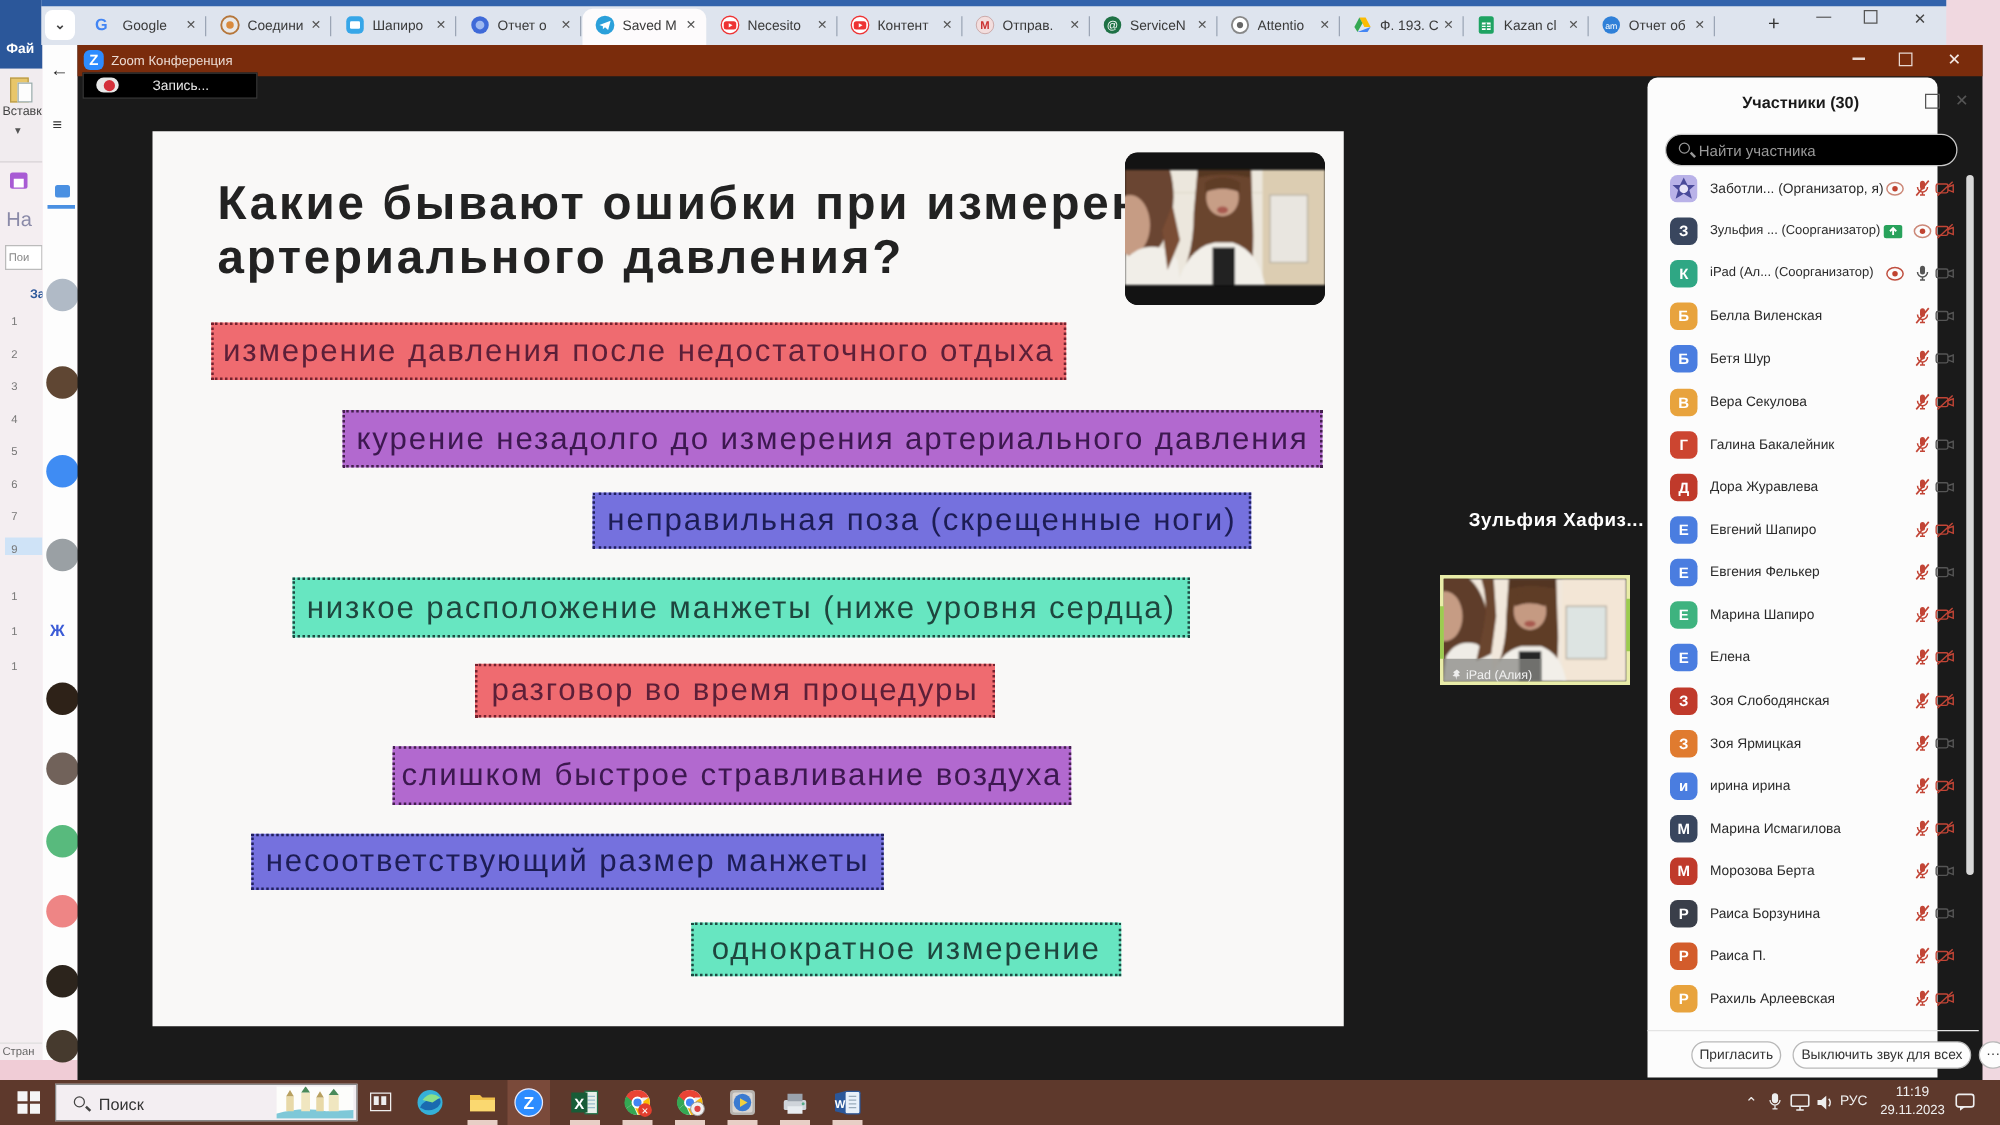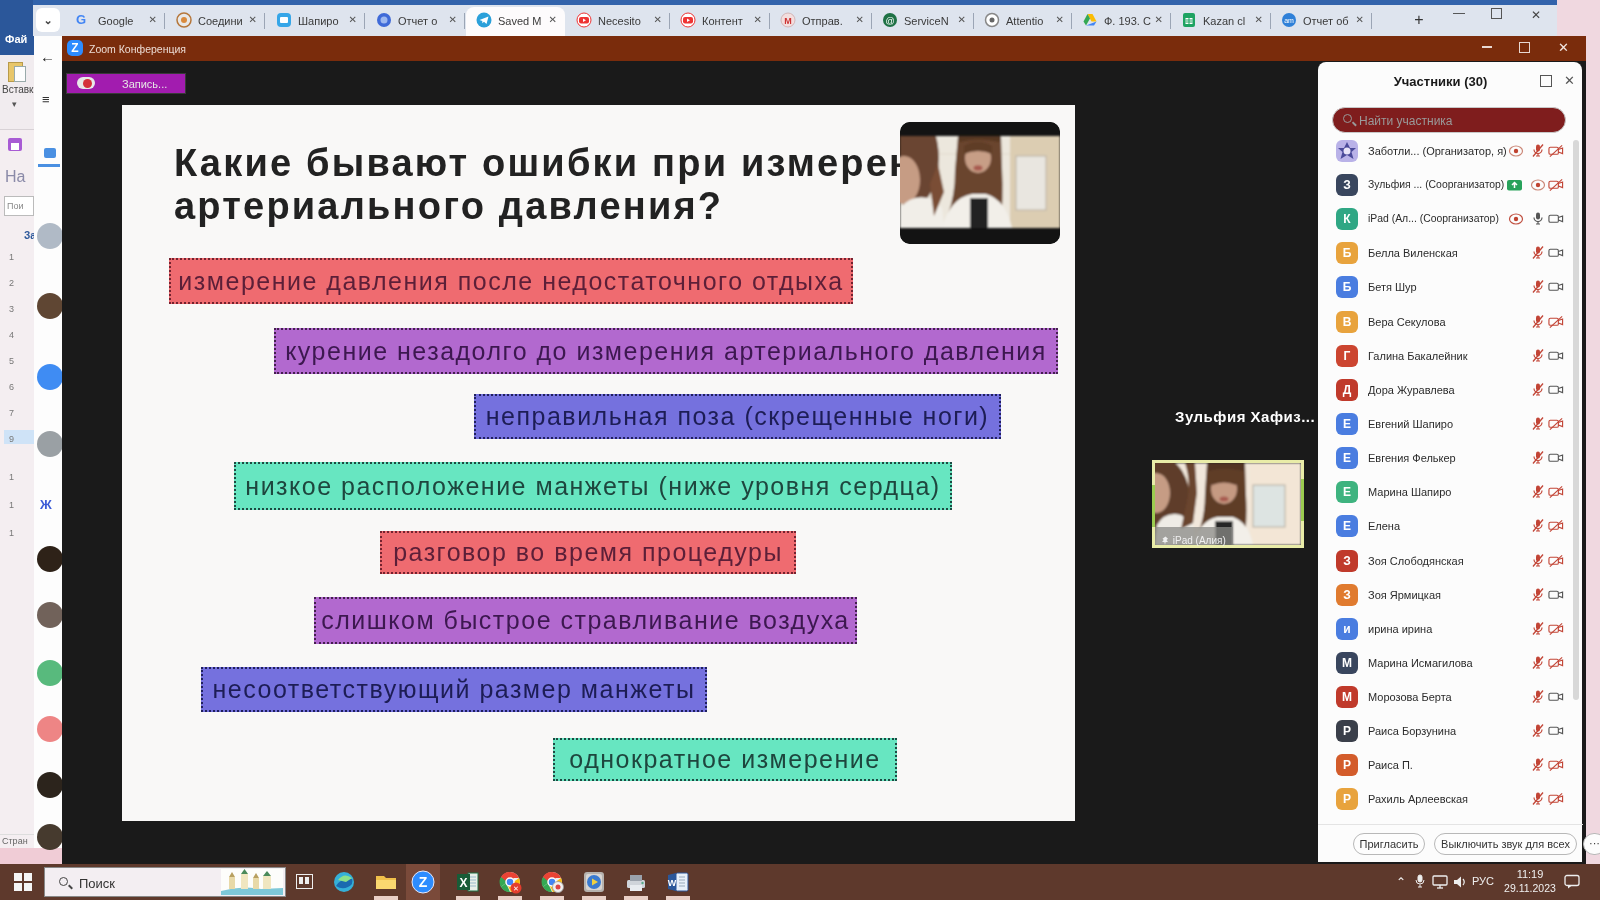--- a/index.html
+++ b/index.html
@@ -46,45 +46,45 @@
 
   
   #zoomwin { left:62px; top:36px; width:1524px; height:828px; background:#1a1a1a; }
   #ztitle { left:0; top:0; width:1524px; height:25px; background:#7a2c0c; }
   #ztitle .zlogo { left:5px; top:4px; width:16px; height:16px; background:#2d8cff; border-radius:5px; color:#fff; font-weight:bold; font-size:12px; text-align:center; line-height:16px; }
   #ztitle .zt { left:27px; top:7px; color:#ecdcd4; font-size:10.5px; }
   #ztitle .m1 { left:1420px; top:10px; width:10px; height:2px; background:#e8d8d2; }
   #ztitle .m2 { left:1457px; top:6px; width:11px; height:11px; border:1.5px solid #e8d8d2; }
   #ztitle .m3 { left:1496px; top:4px; color:#f3e8e4; font-size:13px; }
 
-  #recbox { left:4px; top:37px; width:120px; height:21px; background:#a21caf; border:1px solid #3a3a3a; }
+  #recbox { left:4px; top:22px; width:140px; height:21px; background:#000000; border:1px solid #3a3a3a; }
   #recbox .cloud { left:10px; top:3px; width:18px; height:12px; background:#e8e8e8; border-radius:7px; }
   #recbox .dot { left:16px; top:5px; width:9px; height:9px; background:#d4303a; border-radius:50%; }
   #recbox .t { left:55px; top:4px; color:#e6e6e6; font-size:11px; }
 
   
   #slide { left:60px; top:69px; width:953px; height:716px; background:#f9f8f7; }
   .sbox { position:absolute; display:flex; align-items:center; justify-content:center; white-space:nowrap; font-size:25px; letter-spacing:1.5px; }
   #slide h1 { position:absolute; left:52px; top:37px; font-size:38px; line-height:43px; color:#222; letter-spacing:2.2px; font-weight:bold; white-space:nowrap; }
 
   
   #vid1 { left:778px; top:17px; width:160px; height:122px; background:#111; border-radius:10px; }
   
   #vname { left:1113px; top:372px; color:#fefefe; font-size:15px; font-weight:bold; letter-spacing:0.5px; }
   #vpin1 { left:1095px; top:419px; color:#eee; font-size:11px;margin-top:48px; }
   #vid2 { left:1090px; top:424px; width:152px; height:88px; background:#222; border:3px solid #e9eca8; }
   #vid2 .gl { position:absolute; width:3px; height:42px; background:#9ccc50; }
   #vpin2 { left:6px; top:72px; color:#f0f0f0; font-size:10px; }
 
   
-  #panel { left:1318px; top:62px; width:264px; height:800px; background:#fcfcfc; border-radius:8px 8px 0 0; }
+  #panel { left:1318px; top:62px; width:232px; height:800px; background:#fcfcfc; border-radius:8px 8px 0 0; }
   #panel .ht { left:0; top:12px; width:245px; text-align:center; font-size:13px; font-weight:bold; color:#1a1a1a; }
   #panel .pop { left:222px; top:13px; width:12px; height:12px; border:1.5px solid #555; }
   #panel .hx { left:246px; top:11px; color:#555; font-size:13px; }
-  #panel .search { left:14px; top:45px; width:234px; height:26px; border:1px solid #c8c8c8; border-radius:13px; background:#7f1d1d; }
+  #panel .search { left:14px; top:45px; width:234px; height:26px; border:1px solid #c8c8c8; border-radius:13px; background:#000000; }
   #panel .search .mg { position:absolute; left:10px; top:6px; width:9px; height:9px; border:1.5px solid #999; border-radius:50%; }
   #panel .search .mg:after { content:""; position:absolute; left:8px; top:8px; width:5px; height:1.5px; background:#999; transform:rotate(45deg); }
   #panel .search .ph { position:absolute; left:26px; top:6px; font-size:12px; color:#9a9a9a; }
   .prow { position:absolute; left:0; width:265px; height:34px; }
   .pav { position:absolute; left:18px; top:5px; width:22px; height:22px; border-radius:6px; color:#fff; font-weight:bold; font-size:12px; text-align:center; line-height:22px; }
   .pnm { position:absolute; left:50px; top:10px; font-size:11px; color:#2b2b2b; white-space:nowrap; width:140px; overflow:hidden; }
   .pic { position:absolute; top:8px; width:16px; height:16px; }
   #panel .sbar { left:255px; top:78px; width:6px; height:560px; background:#d8d8d8; border-radius:3px; }
   #panel .btns { left:0; top:762px; width:265px; height:38px; border-top:1px solid #e4e4e4; }
   .pbtn { position:absolute; top:8px; height:22px; border:1px solid #b8b8b8; border-radius:11px; background:#fdfdfd; font-size:11px; color:#333; text-align:center;margin-left:29px; }

